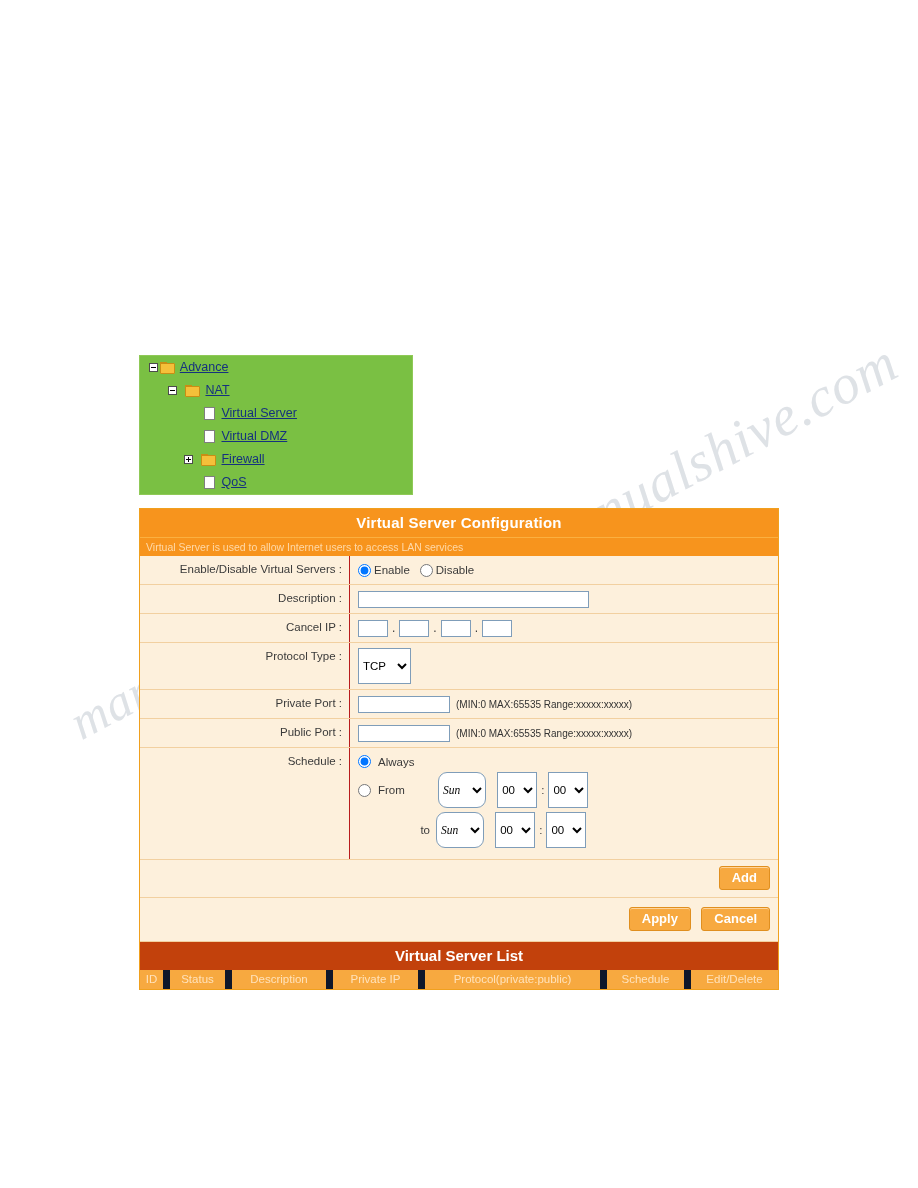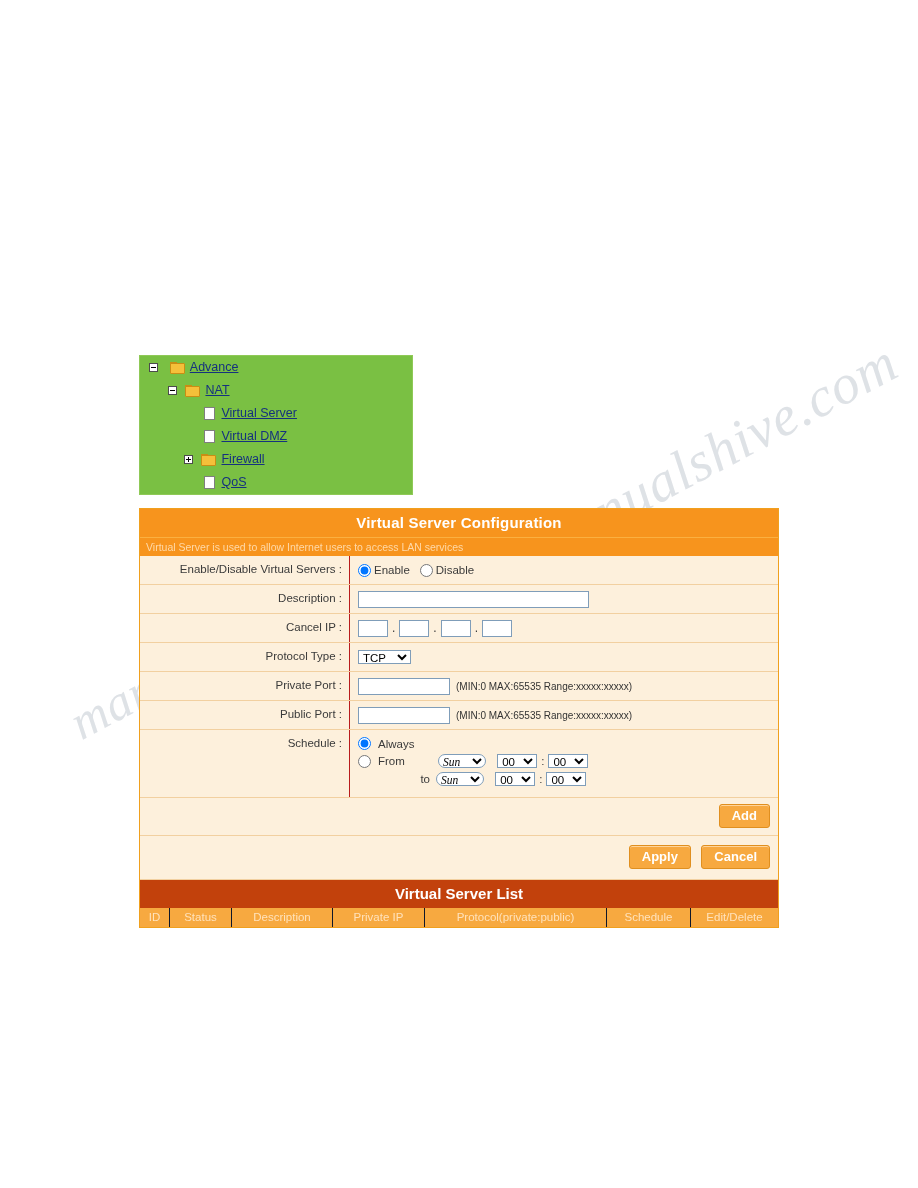--- a/index.html
+++ b/index.html
@@ -223,21 +223,21 @@
   .txt.port { width: 92px; }
   .dot { margin: 0 4px; font-size: 12px; }
   .hint { font-size: 10px; margin-left: 6px; color: #333; }
 
   select.sel {
     border: 1px solid #7f9db9;
     background: #ffffff;
     font-size: 11.5px;
     font-family: "Liberation Serif", serif;
     font-style: italic;
-    height: 14px;
+    height: 36px;
     box-sizing: border-box;
   }
   select.proto { width: 53px; font-style: normal; font-family: "Liberation Sans", sans-serif; }
   select.day { width: 48px; border-radius: 9px; }
   select.hm { width: 40px; font-style: normal; font-family: "Liberation Sans", sans-serif;}
 
   .sched-line {
     display: flex;
     align-items: center;
     margin-bottom: 4px;
@@ -284,21 +284,21 @@
     text-align: center;
     padding: 5px 0 6px 0;
   }
   .list-head {
     display: flex;
     background: #f7a940;
     color: #ffe2bb;
     font-size: 11.5px;
   }
   .list-head > div {
-    border-right: 1px solid #0f172a;
+    border-right: 7px solid #0f172a;
     padding: 3px 4px 4px 4px;
     text-align: center;
     box-sizing: border-box;
     white-space: nowrap;
   }
   .list-head > div:last-child { border-right: none; }
   .c-id { width: 30px; }
   .c-status { width: 62px; }
   .c-desc { width: 101px; }
   .c-pip { width: 92px; }
@@ -309,21 +309,21 @@
 </head>
 <body>
 
 <div class="watermark">
   <div class="wm-text wm-left">manualshive.com</div>
   <div class="wm-text wm-right">manualshive.com</div>
 </div>
 
 <div class="tree">
 
-  <div class="tree-row" style="padding-left:30px;">
+  <div class="tree-row" style="padding-left:20px;">
     <span class="plusbox" style="position:absolute;left:9px;top:7px;"></span>
     <span class="folder"><span class="f-tab"></span><span class="f-back"></span></span>
     <span class="tree-link">Advance</span>
   </div>
 
   <div class="tree-row" style="padding-left:45px;">
     <span class="plusbox" style="position:absolute;left:28px;top:7px;"></span>
     <span class="folder"><span class="f-tab"></span><span class="f-back"></span></span>
     <span class="tree-link">NAT</span>
   </div>

